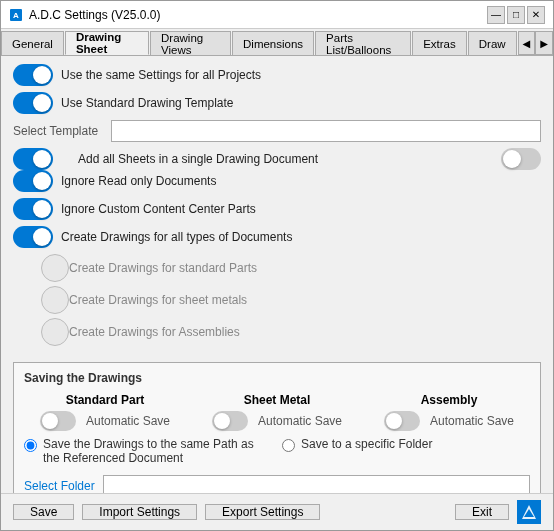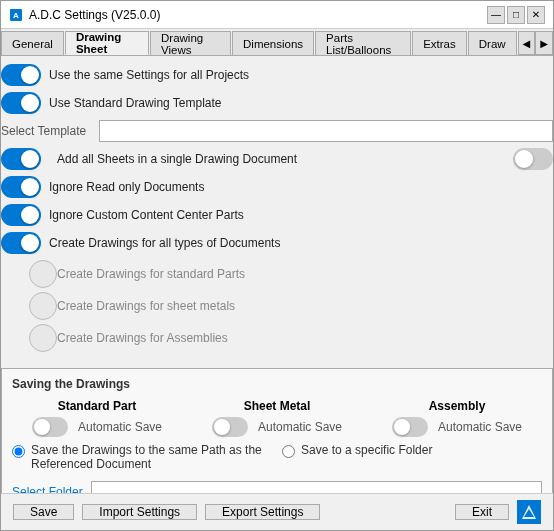--- a/index.html
+++ b/index.html
@@ -91,21 +91,21 @@
       cursor: pointer;
       font-size: 10px;
       height: 24px;
       display: flex;
       align-items: center;
     }
 
     
     .content {
       flex: 1;
-      padding: 8px 0;
+      padding: 8px 12px;
       overflow-y: auto;
     }
 
     
     .toggle-row {
       display: flex;
       align-items: center;
       margin-bottom: 6px;
       gap: 8px;
     }
@@ -379,21 +379,21 @@
     <div class="toggle-row">
       <div class="toggle"></div>
       <span class="toggle-label">Use Standard Drawing Template</span>
     </div>
 
     <div class="select-template-row">
       <span class="select-template-label">Select Template</span>
       <input class="select-template-input" type="text" value="" style="">
     </div>
 
-    <div style="display:flex; align-items:center; margin-bottom:6px; gap:16px;">
+    <div style="display:flex; align-items:center; margin-bottom:0; gap:25px;">
       <div class="toggle"></div>
       <span class="toggle-label" style="flex:1;">Add all Sheets in a single Drawing Document</span>
       <div class="copy-toggle"></div>
     </div>
 
     <div class="toggle-row">
       <div class="toggle"></div>
       <span class="toggle-label">Ignore Read only Documents</span>
     </div>
 

